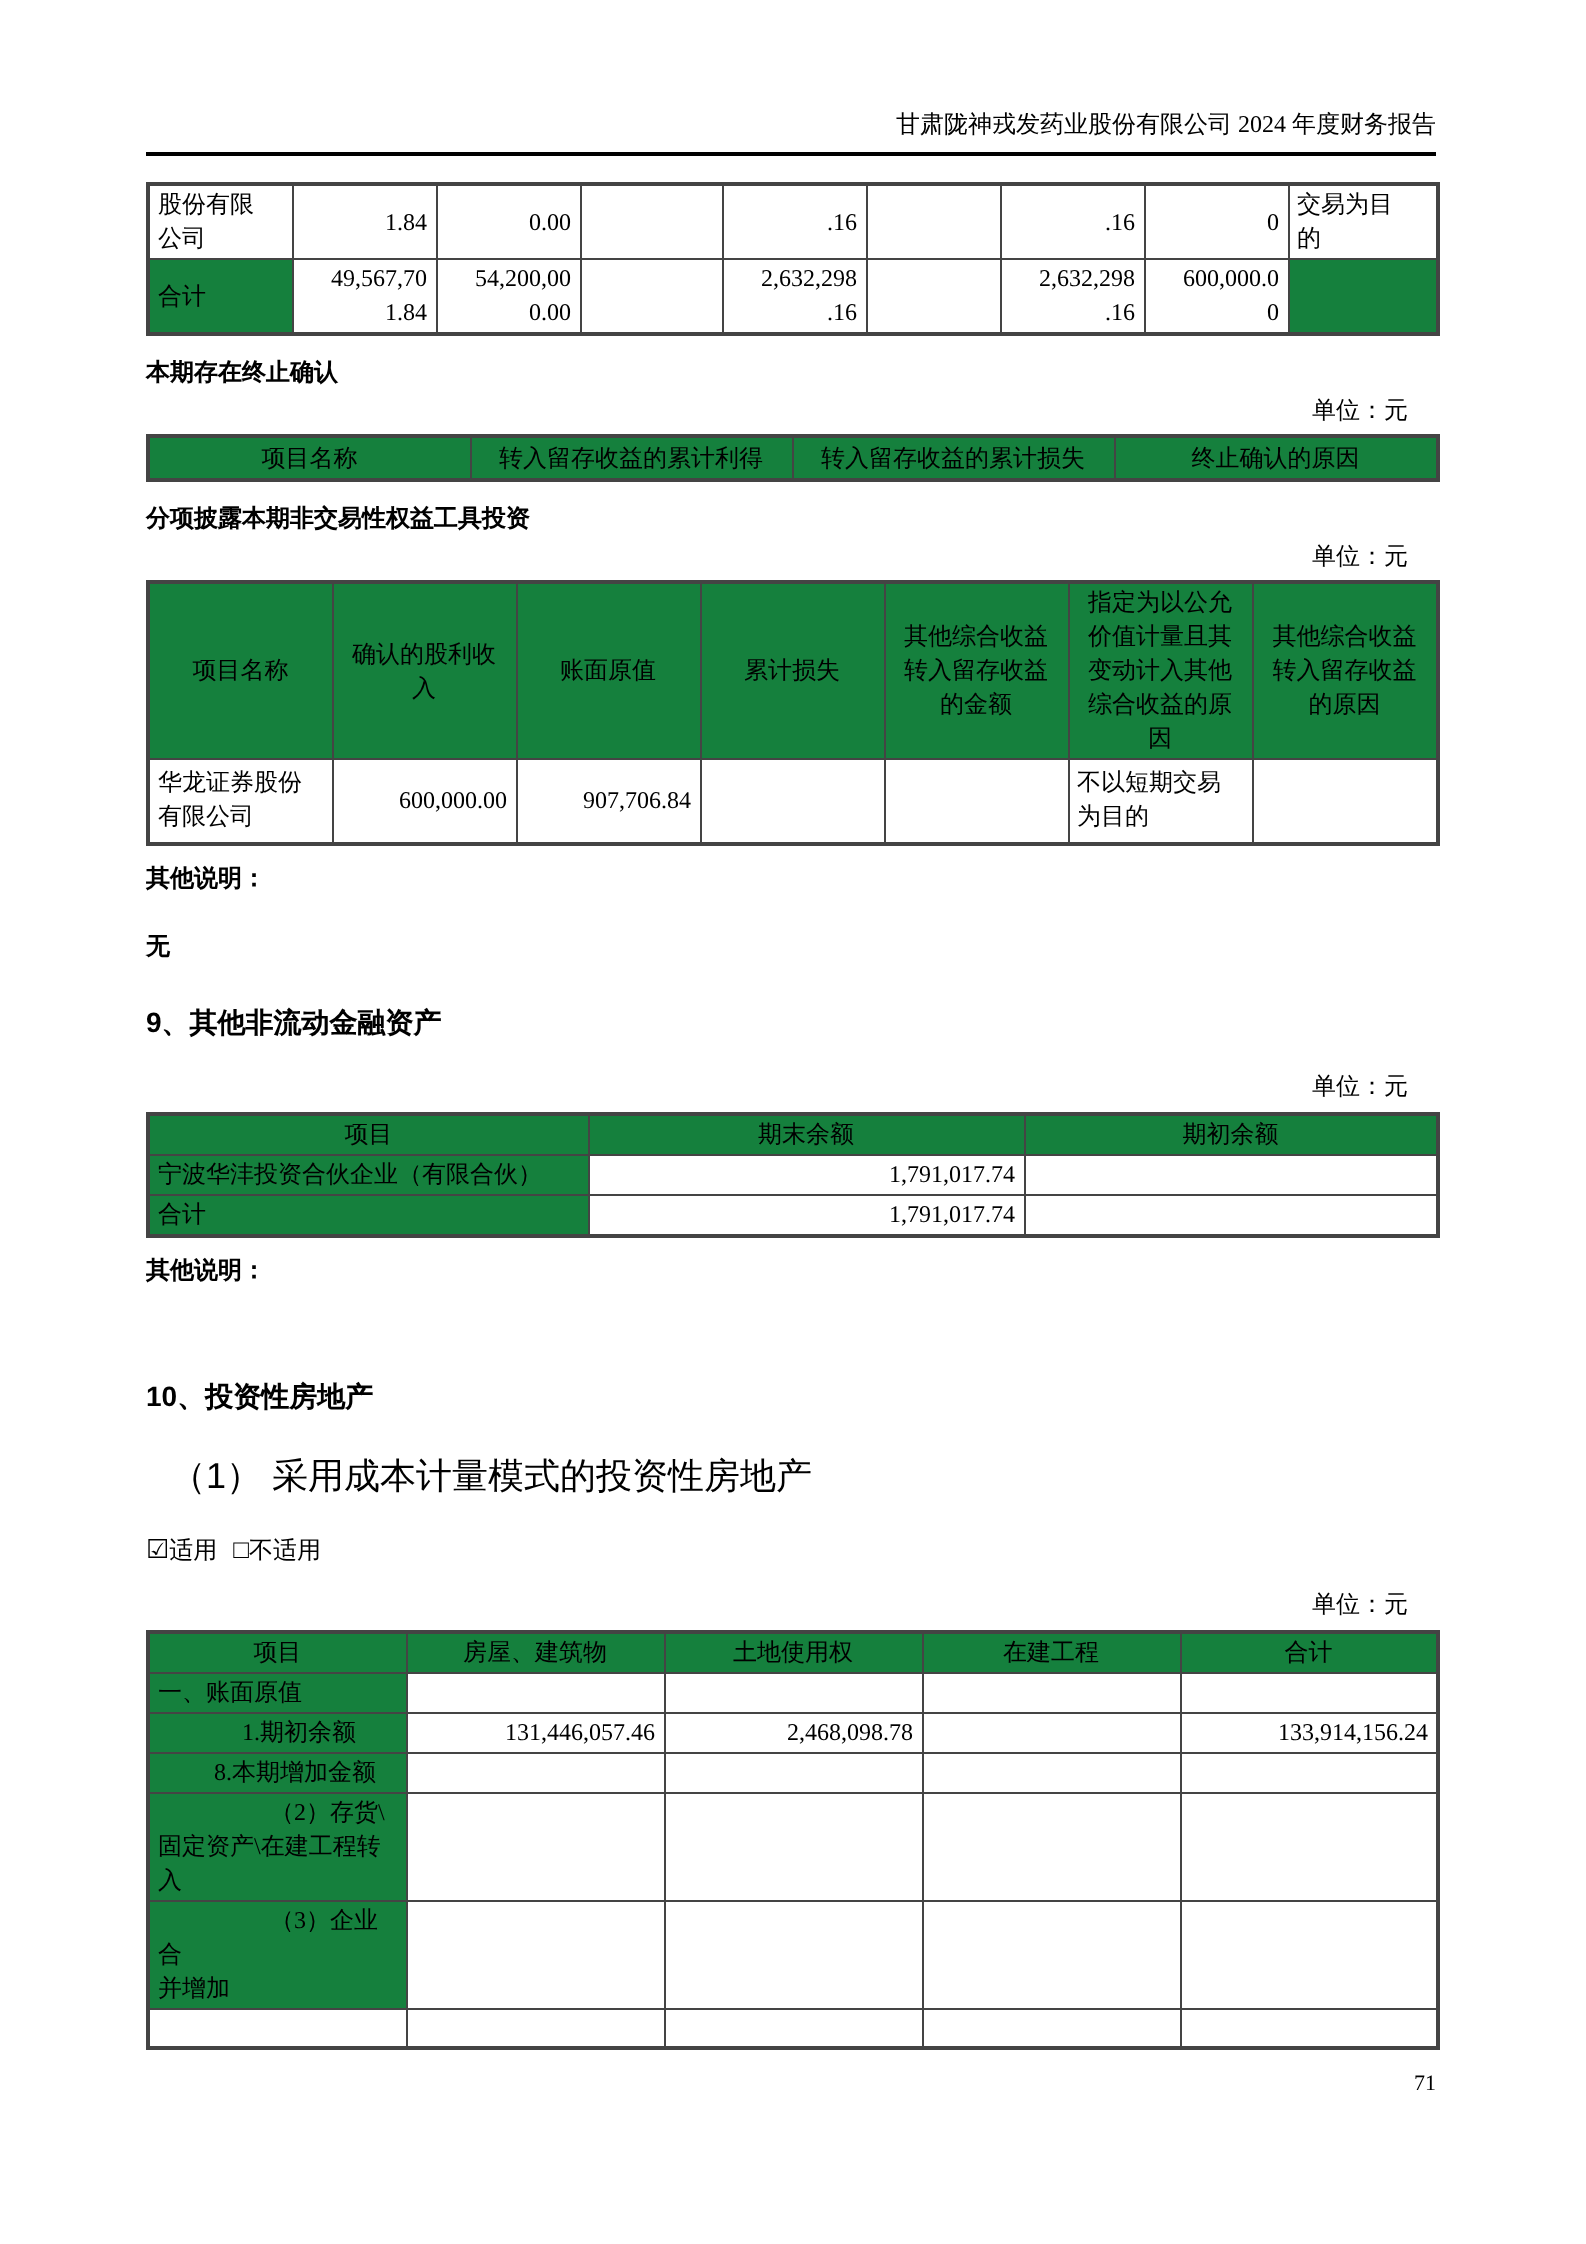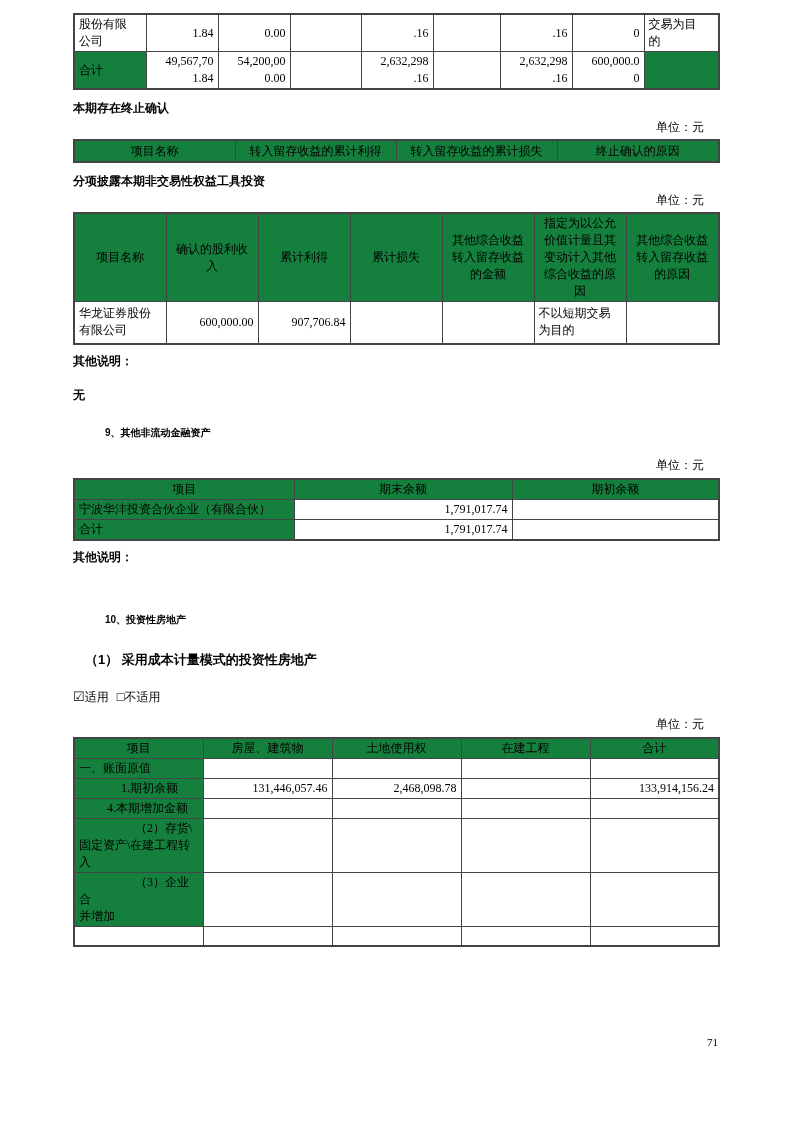--- a/index.html
+++ b/index.html
@@ -46,32 +46,32 @@
   .note2 { margin-top: 11px; }
   .equity { margin-top: 4px; }
   .equity td { height: 42px; }
 
   .other1 { margin-top: 9px; }
   .none-text { margin-top: 19px; }
 
   .sec-title {
     margin-top: 21px;
     font-family: "Liberation Sans", "DejaVu Sans", sans-serif;
-    font-size: 10px; font-weight: bold; line-height: 18px; margin-left: 32px;
+    font-size: 14px; font-weight: bold; line-height: 18px;
   }
   .unit-s9 { margin-top: 16px; }
   .s9 { margin-top: 5px; }
   .s9 td, .s9 th { height: 20px; }
   .other2 { margin-top: 9px; }
 
   .sec-title-10 { margin-top: 46px; }
   .sub-title {
     margin-top: 23px; padding-left: 12px;
     font-family: "Liberation Sans", "DejaVu Sans", sans-serif;
-    font-size: 13px; font-weight: bold; line-height: 16px;
+    font-size: 18px; font-weight: normal; line-height: 16px;
   }
   .applicable { margin-top: 21px; font-size: 12px; line-height: 15px; }
   .applicable .cb { font-size: 13px; }
   .applicable .gap { display: inline-block; width: 8px; }
   .unit-s10 { margin-top: 12px; }
 
   .s10 { margin-top: 5px; }
   .s10 td, .s10 th { height: 20px; }
   .ind-a { padding-left: 5px; }
   .ti-b { text-indent: 42px; }
@@ -82,20 +82,23 @@
     position: absolute; left: 73px; top: 1036px; width: 645px;
     text-align: right; font-size: 11px;
   }
 </style>
 </head>
 <body>
 
 <div class="page">
   <div class="content">
 
+    <div class="doc-header">
+      <span>甘肃陇神戎发药业股份有限公司 2024 年度财务报告</span>
+    </div>
 
     <table class="tbl carryover">
       <colgroup>
         <col style="width:72px">
           <col style="width:72px">
           <col style="width:72px">
         <col style="width:71px">
           <col style="width:72px">
           <col style="width:67px">
         <col style="width:72px">
@@ -166,21 +169,21 @@
           <col style="width:92px">
         <col style="width:92px">
           <col style="width:92px">
           <col style="width:93px">
       </colgroup>
       <tbody>
         <tr>
           <th class="gray">项目名称</th>
           <th class="gray">确认的股利收
 入</th>
-          <th class="gray">累计利得</th>
+          <th class="gray">账面原值</th>
           <th class="gray">累计损失</th>
           <th class="gray">其他综合收益
 转入留存收益
 的金额</th>
           <th class="gray">指定为以公允
 价值计量且其
 变动计入其他
 综合收益的原
 因</th>
           <th class="gray">其他综合收益
@@ -267,21 +270,21 @@
           <td class="num"></td>
         </tr>
         <tr>
           <td class="txt gray ti-b">1.期初余额</td>
           <td class="num">131,446,057.46</td>
           <td class="num">2,468,098.78</td>
           <td class="num"></td>
           <td class="num">133,914,156.24</td>
         </tr>
         <tr>
-          <td class="txt gray ti-c">4.本期增加金额</td>
+          <td class="txt gray ti-c">8.本期增加金额</td>
           <td class="num"></td>
           <td class="num"></td>
           <td class="num"></td>
           <td class="num"></td>
         </tr>
         <tr>
           <td class="txt gray ti-d">（2）存货\
 固定资产\在建工程转
 入</td>
           <td class="num"></td>

